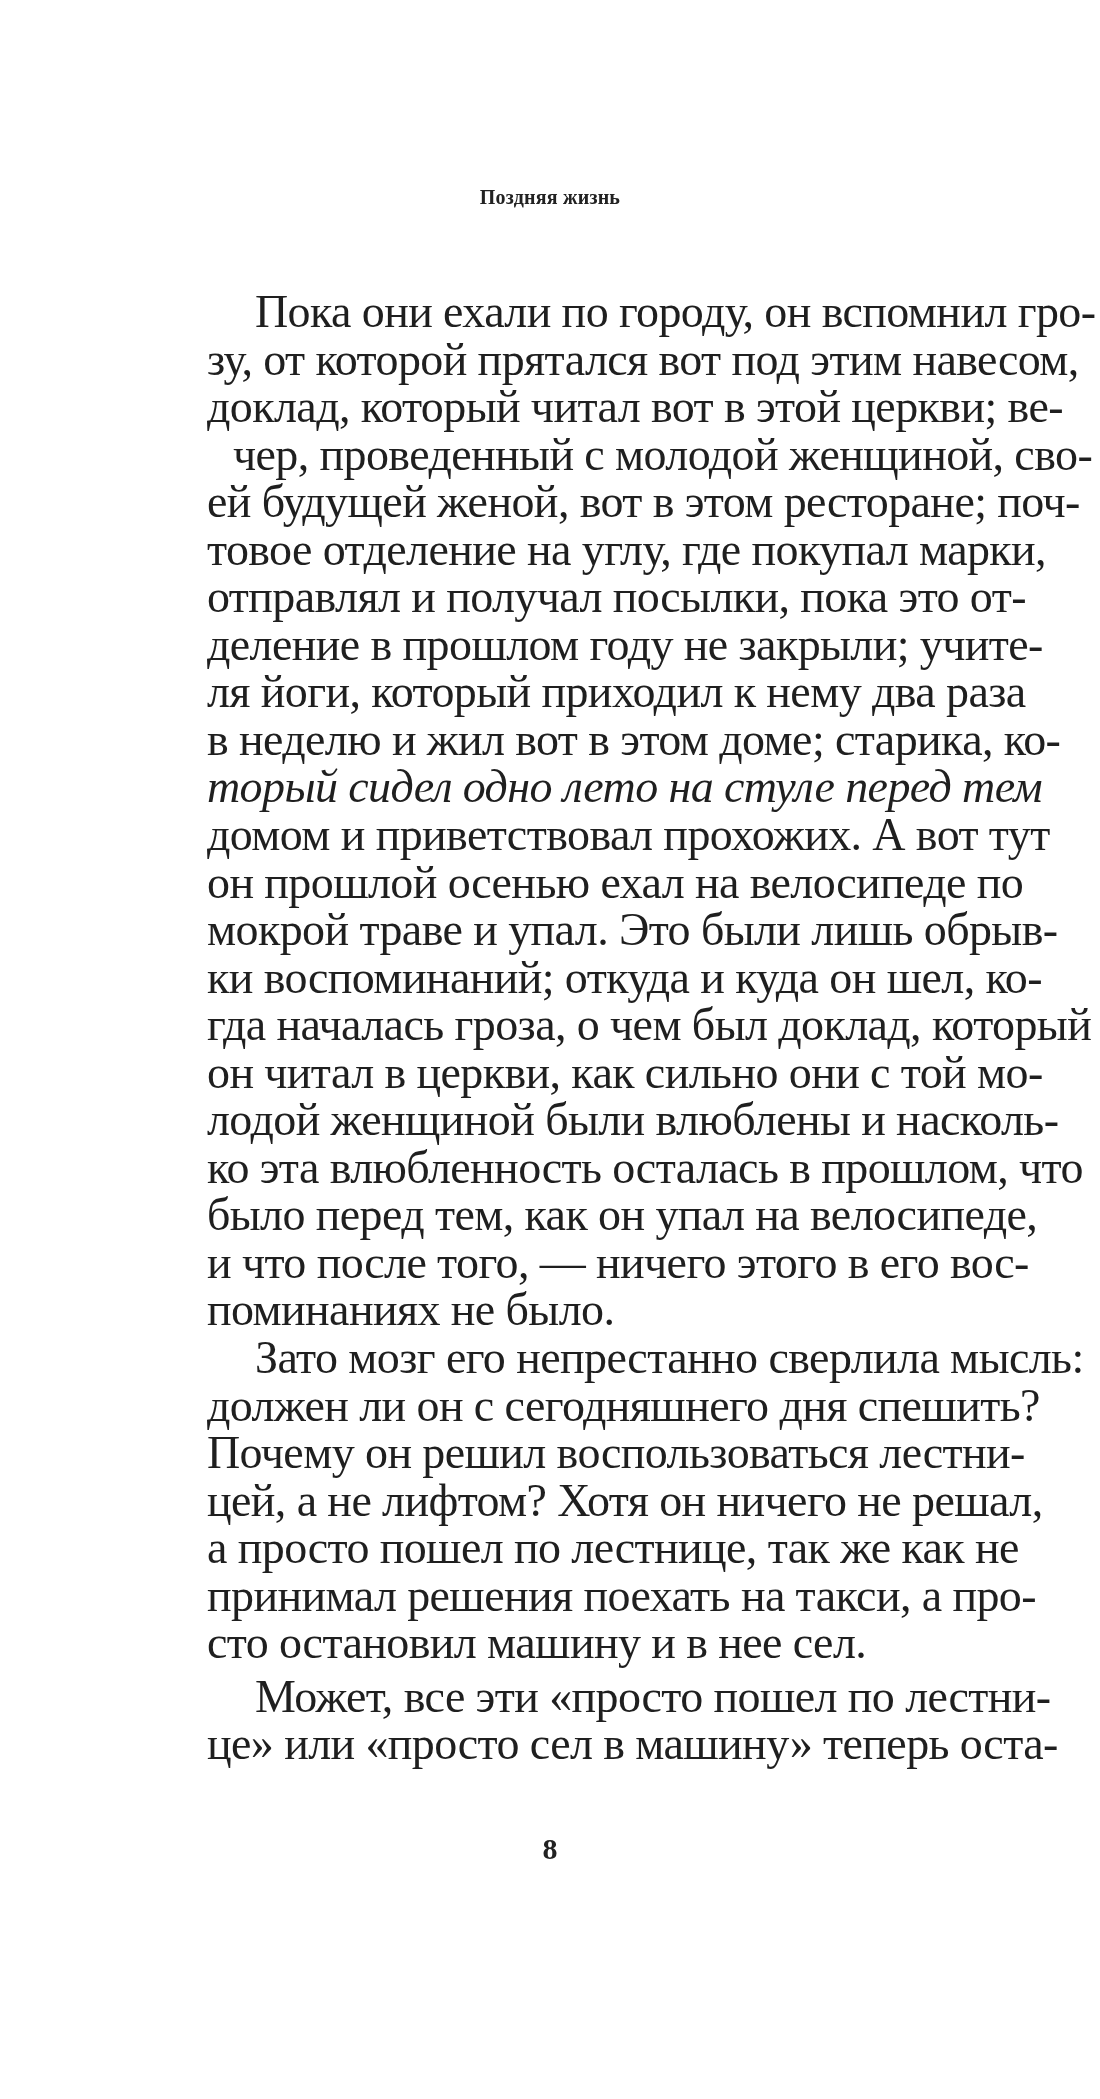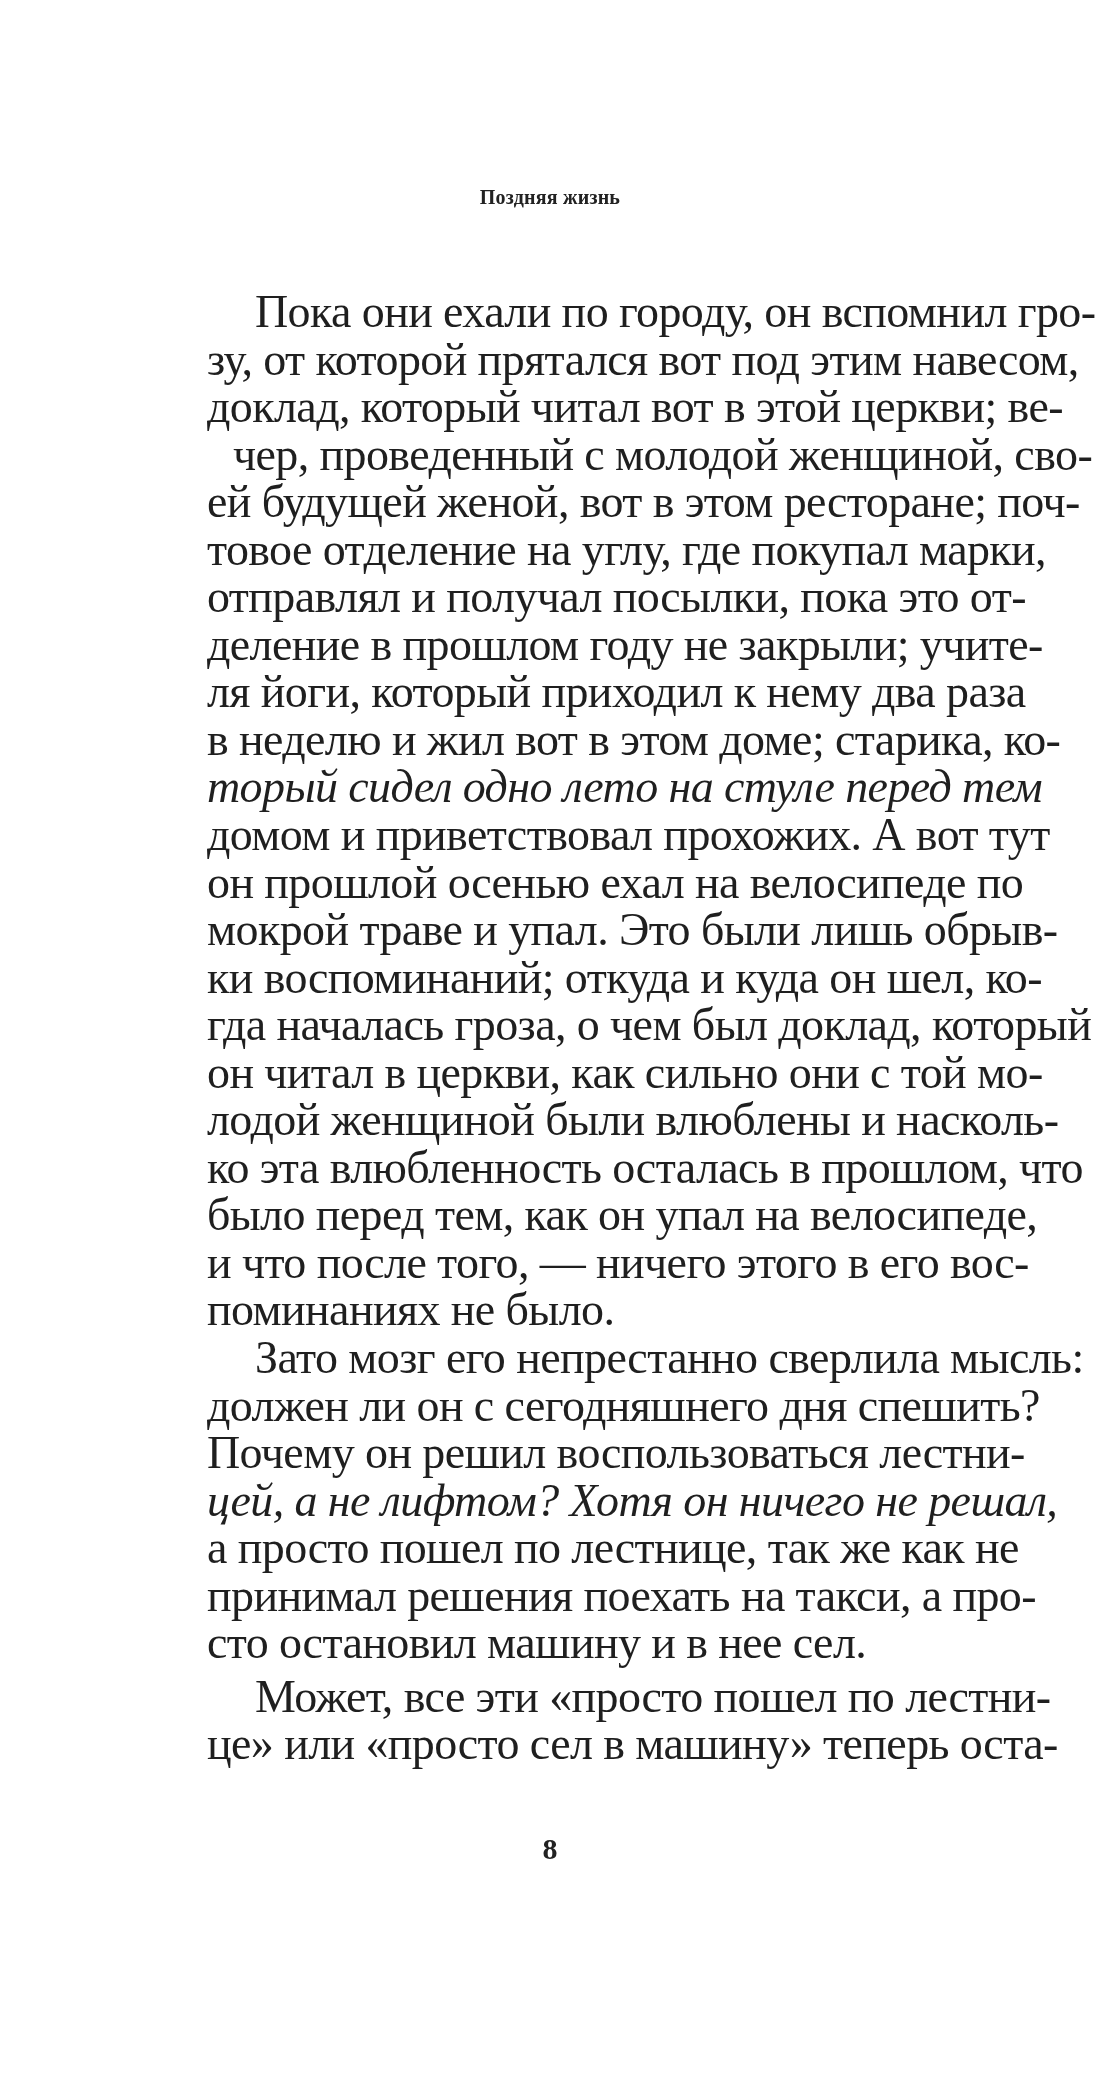--- a/index.html
+++ b/index.html
@@ -100,21 +100,21 @@
       <span class="line" style="width: 734px;">ко эта влюбленность осталась в прошлом, что</span>
       <span class="line" style="width: 734px;">было перед тем, как он упал на велосипеде,</span>
       <span class="line" style="width: 734px;">и что после того, — ничего этого в его вос-</span>
       <span class="line last">поминаниях не было.</span>
     </div>
 
     <div>
       <span class="line indent" style="width: 686px;">Зато мозг его непрестанно сверлила мысль:</span>
       <span class="line" style="width: 734px;">должен ли он с сегодняшнего дня спешить?</span>
       <span class="line" style="width: 734px;">Почему он решил воспользоваться лестни-</span>
-      <span class="line" style="width: 734px; font-style: italic;">цей, а не лифтом? Хотя он ничего не решал,</span>
+      <span class="line" style="width: 734px;">цей, а не лифтом? Хотя он ничего не решал,</span>
       <span class="line" style="width: 734px;">а просто пошел по лестнице, так же как не</span>
       <span class="line" style="width: 734px;">принимал решения поехать на такси, а про-</span>
       <span class="line last">сто остановил машину и в нее сел.</span>
     </div>
 
     <div class="para-gap"></div>
 
     <div>
       <span class="line indent" style="width: 686px;">Может, все эти «просто пошел по лестни-</span>
       <span class="line" style="width: 734px;">це» или «просто сел в машину» теперь оста-</span>

